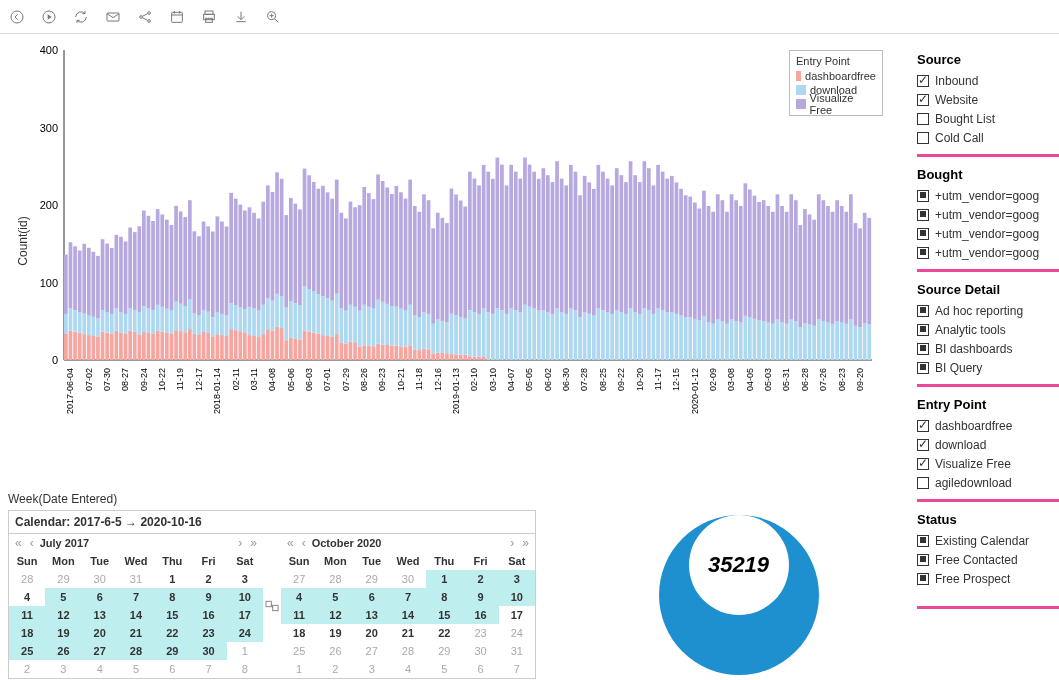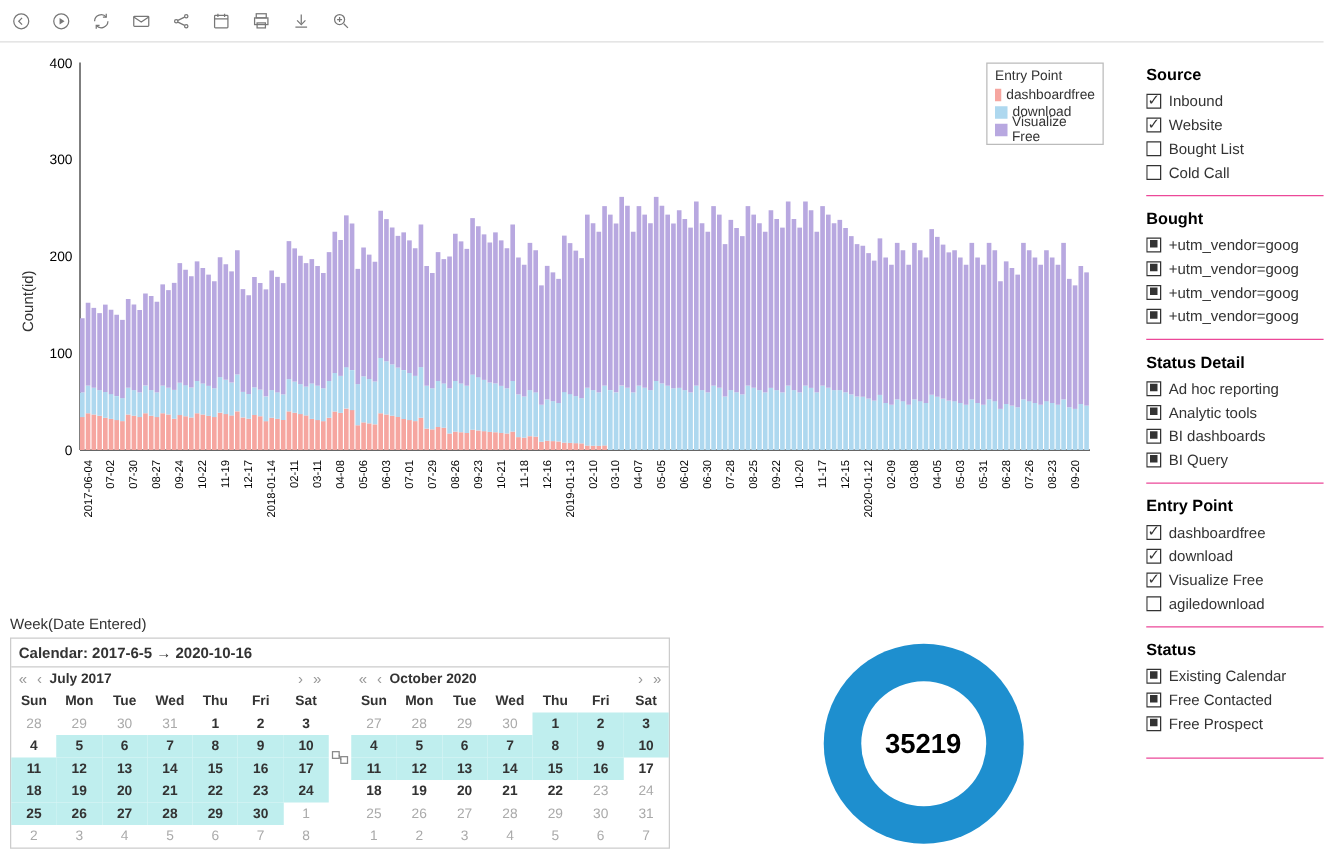--- a/index.html
+++ b/index.html
@@ -4,21 +4,21 @@
 <style>
   * { box-sizing:border-box; }
   body { margin:0; font-family:Arial,Helvetica,sans-serif; font-size:12px; color:#333; background:#fff; width:1059px; }
   .toolbar { height:34px; border-bottom:1px solid #ddd; display:flex; align-items:center; padding:0 8px; gap:14px; }
   .toolbar .t-icon { width:18px; height:18px; display:flex; align-items:center; justify-content:center; color:#777; cursor:pointer; }
   .toolbar .t-icon svg { width:16px; height:16px; stroke:#777; fill:none; stroke-width:1.5; }
   .main { display:flex; }
   .left { flex:1; }
   .sidebar { width:150px; padding:8px 0 8px 8px; font-size:12px; }
   .sidebar h4 { margin:10px 0 4px 0; font-size:13px; font-weight:bold; color:#000000; }
-  .side-group { border-bottom:1px solid #ec4899; padding-bottom:18px; margin-bottom:6px; max-height:86px; overflow:hidden; }
+  .side-group { border-bottom:3px solid #ec4899; padding-bottom:18px; margin-bottom:6px; max-height:86px; overflow:hidden; }
   .side-item { display:flex; align-items:center; gap:6px; height:19px; white-space:nowrap; overflow:hidden; cursor:pointer;}
   .side-item .cb { width:12px; height:12px; border:1.5px solid #333; position:relative; flex-shrink:0;}
   .side-item .cb.checked::after { content:"✓"; position:absolute; top:-3px; left:0; font-size:12px; color:#333;}
   .side-item .cb.square::after { content:""; position:absolute; top:1.5px; left:1.5px; width:6px; height:6px; background:#333;}
   .chart-wrap { position:relative; padding:6px 8px 0 8px; height:470px; }
   .y-axis-label { position:absolute; left:-2px; top:200px; transform:rotate(-90deg); transform-origin:center; font-size:12px;}
   .x-axis-label { text-align:left; font-size:12px; margin-top:72px;}
   .chart-svg { display:block; }
   .legend-box { position:absolute; right:26px; top:16px; border:1px solid #bbb; background:#fff; padding:4px 6px; font-size:11px; width:94px;}
   .legend-box .lgd-title{ font-weight:normal; margin-bottom:2px;}
@@ -32,21 +32,21 @@
   .cal .nav{ display:flex; align-items:center; padding:2px 4px; gap:4px;}
   .cal .nav .arrow{ color:#999; cursor:pointer; font-size:12px; padding:0 2px;}
   .cal .nav .mname{ flex:1; font-weight:bold;}
   .cal table{ border-collapse:collapse; width:100%;}
   .cal th, .cal td{ width:14.28%; height:18px; text-align:center; font-size:11px; padding:0;}
   .cal th{ font-weight:bold;}
   .cal td.out{ color:#aaa;}
   .cal td.sel{ background:#bfeeee; font-weight:bold;}
   .cal td.bold{ font-weight:bold;}
   .donut-wrap{ flex:1; display:flex; align-items:center; justify-content:center;}
-  .donut{ width:160px; height:160px; border-radius:50%; background:#1e8fcf; display:flex; align-items:center; justify-content:center;}
+  .donut{ width:160px; height:160px; border-radius:50%; background:#1e8fcf; display:flex; align-items:flex-start; justify-content:center;font-style:italic;}
   .donut .hole{ width:100px; height:100px; border-radius:50%; background:#fff; display:flex; align-items:center; justify-content:center; font-size:22px; font-weight:bold; color:#000;}
   .range-icon{ width:18px; display:flex; align-items:center; justify-content:center; color:#888; cursor:pointer;}
 </style>
 </head>
 <body>
 
 <div class="toolbar">
   <span class="t-icon">
       <svg viewBox="0 0 24 24">
         <circle cx="12" cy="12" r="9"></circle>
@@ -928,21 +928,21 @@
         </div>
         <div class="side-item">
           <span class="cb square"></span>
           <span>+utm_vendor=goog</span>
         </div>
         <div class="side-item">
           <span class="cb square"></span>
           <span>+utm_vendor=goog</span>
         </div>
       </div>
-      <h4>Status Detail</h4>
+      <h4>Source Detail</h4>
       <div class="side-group">
         <div class="side-item">
           <span class="cb square"></span>
           <span>Ad hoc reporting</span>
         </div>
         <div class="side-item">
           <span class="cb square"></span>
           <span>Analytic tools</span>
         </div>
         <div class="side-item">

